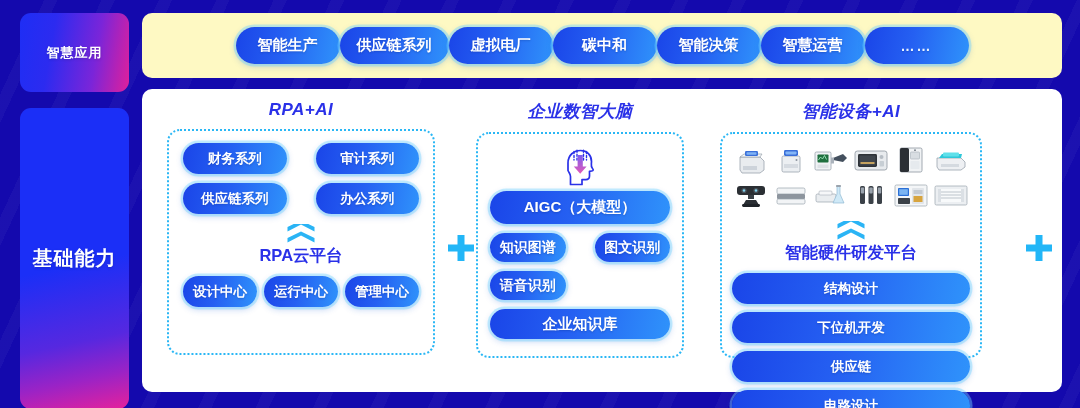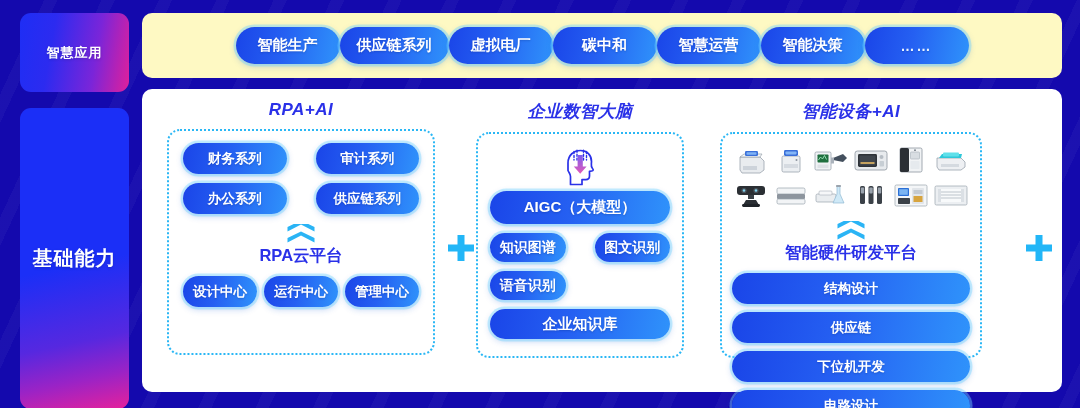--- a/index.html
+++ b/index.html
@@ -231,35 +231,35 @@
 <div class="left-col">
   <div class="left-card top">智慧应用</div>
   <div class="left-card bottom">基础能力</div>
 </div>
 
 <div class="top-bar">
   <div class="pill top-pill">智能生产</div>
   <div class="pill top-pill">供应链系列</div>
   <div class="pill top-pill">虚拟电厂</div>
   <div class="pill top-pill">碳中和</div>
+  <div class="pill top-pill">智能决策</div>
   <div class="pill top-pill">智慧运营</div>
-  <div class="pill top-pill">智能决策</div>
   <div class="pill top-pill dots">……</div>
 </div>
 
 <div class="main-card">
 
   <div class="col col-rpa">
     <div class="col-title">RPA+AI</div>
     <div class="dotted-box box-rpa">
       <div class="grid2">
         <div class="pill sm">财务系列</div>
         <div class="pill sm">审计系列</div>
+        <div class="pill sm">供应链系列</div>
         <div class="pill sm">办公系列</div>
-        <div class="pill sm">供应链系列</div>
       </div>
 
       <div class="chev">
         <svg viewBox="0 0 30 19" fill="none" xmlns="http://www.w3.org/2000/svg">
           <path d="M2 8 L15 1 L28 8 L28 2.5 L15 -4.5" fill="none"></path>
           <path d="M1.5 7.5 L15 0.5 L28.5 7.5 L28.5 3 L15 -3.5 L1.5 3 Z" fill="currentColor"></path>
           <path d="M1.5 18.5 L15 11.5 L28.5 18.5 L28.5 14 L15 7.5 L1.5 14 Z" fill="currentColor"></path>
         </svg>
       </div>
       <div class="sub-title">RPA云平台</div>
@@ -466,20 +466,20 @@
       <div class="chev">
         <svg viewBox="0 0 30 19" fill="none" xmlns="http://www.w3.org/2000/svg">
           <path d="M1.5 7.5 L15 0.5 L28.5 7.5 L28.5 3 L15 -3.5 L1.5 3 Z" fill="currentColor"></path>
           <path d="M1.5 18.5 L15 11.5 L28.5 18.5 L28.5 14 L15 7.5 L1.5 14 Z" fill="currentColor"></path>
         </svg>
       </div>
       <div class="sub-title">智能硬件研发平台</div>
 
       <div class="dev-pills">
         <div class="pill sm">结构设计</div>
+        <div class="pill sm">下位机开发</div>
         <div class="pill sm">供应链</div>
-        <div class="pill sm">下位机开发</div>
         <div class="pill sm">电路设计</div>
       </div>
     </div>
   </div>
 
 </div>
 
 </body></html>

